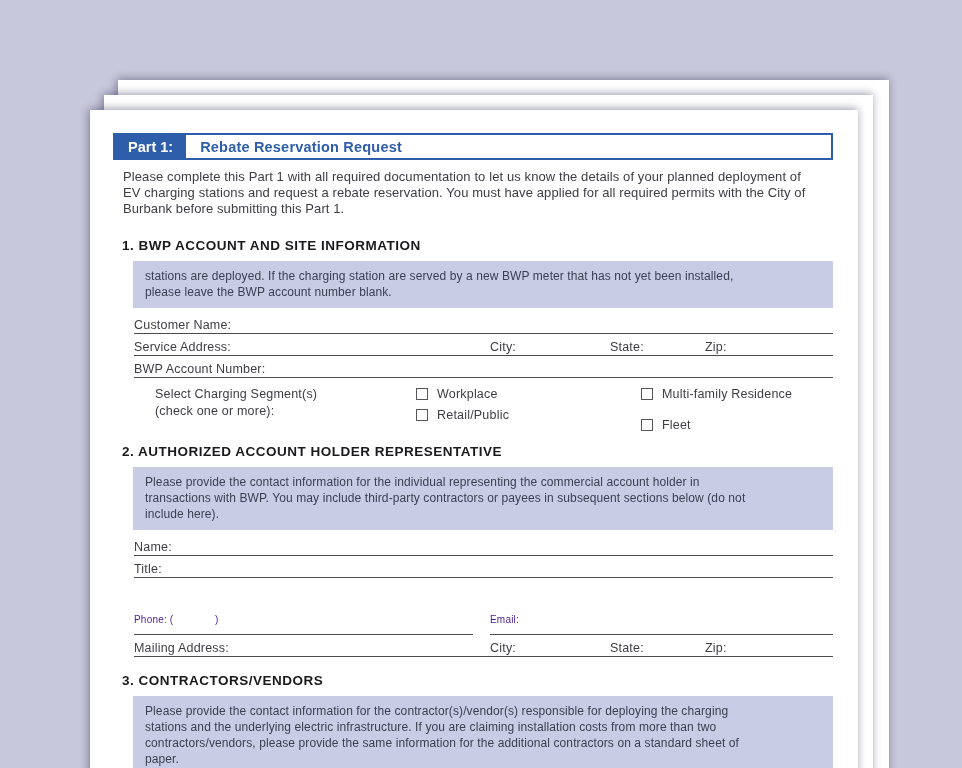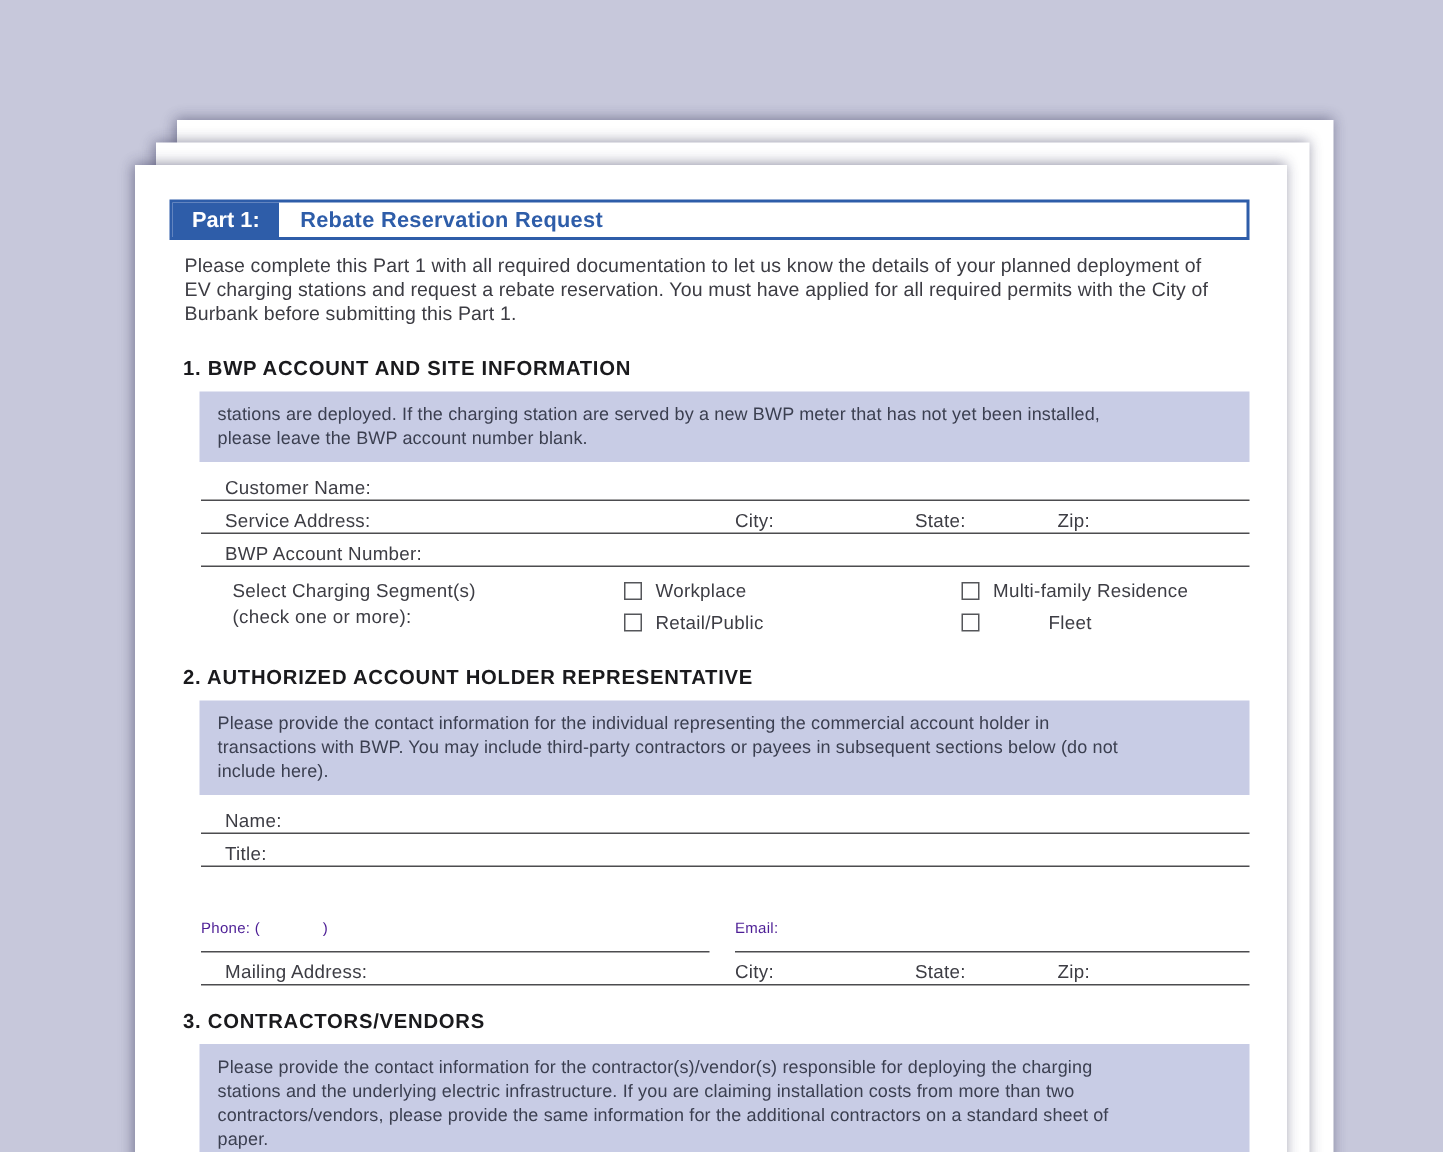--- a/index.html
+++ b/index.html
@@ -61,21 +61,21 @@
   }
 
   .fields { margin-left:21px; }
   .field-row {
     position:relative;
     border-bottom:1.5px solid #4c4c4f;
     height:21px;
     font-size:12.5px; color:#3d3d44;
     letter-spacing:0.2px;
   }
-  .field-row .lbl { position:absolute; bottom:1px; left:16px; white-space:pre; }
+  .field-row .lbl { position:absolute; bottom:1px; left:0; white-space:pre; }
   .field-row .lbl.at-city  { left:356px; }
   .field-row .lbl.at-state { left:476px; }
   .field-row .lbl.at-zip   { left:571px; }
 
   .split-row { display:flex; height:21px; font-size:10px; color:#4c1d95; letter-spacing:0.2px;margin-top:36px; }
   .split-row .seg { position:relative; border-bottom:1.5px solid #4c4c4f; }
   .split-row .seg.phone { width:339px; }
   .split-row .seg.email { flex:1; margin-left:17px; }
 
   .sub-note {
@@ -85,21 +85,21 @@
 
   .segments {
     position:relative; margin-left:21px; margin-top:8px; height:46px;
     font-size:12.5px; color:#3d3d44; letter-spacing:0.2px;
   }
   .segments .seg-label { position:absolute; left:0; top:0; line-height:16.5px; }
   .chk-item { position:absolute; display:flex; align-items:center; }
   .chk-item.c1r1 { left:261px; top:1px; }
   .chk-item.c2r1 { left:486px; top:1px; }
   .chk-item.c1r2 { left:261px; top:22px; }
-  .chk-item.c2r2 { left:486px; top:22px;gap:37px; }
+  .chk-item.c2r2 { left:486px; top:32px; }
   .checkbox {
     display:inline-block; width:10px; height:10px;
     border:1.5px solid #55565a; margin-right:9px;
     background:#ffffff;
   }
 
   .mt4 { margin-top:4px; }
 </style>
 </head>
 <body>

